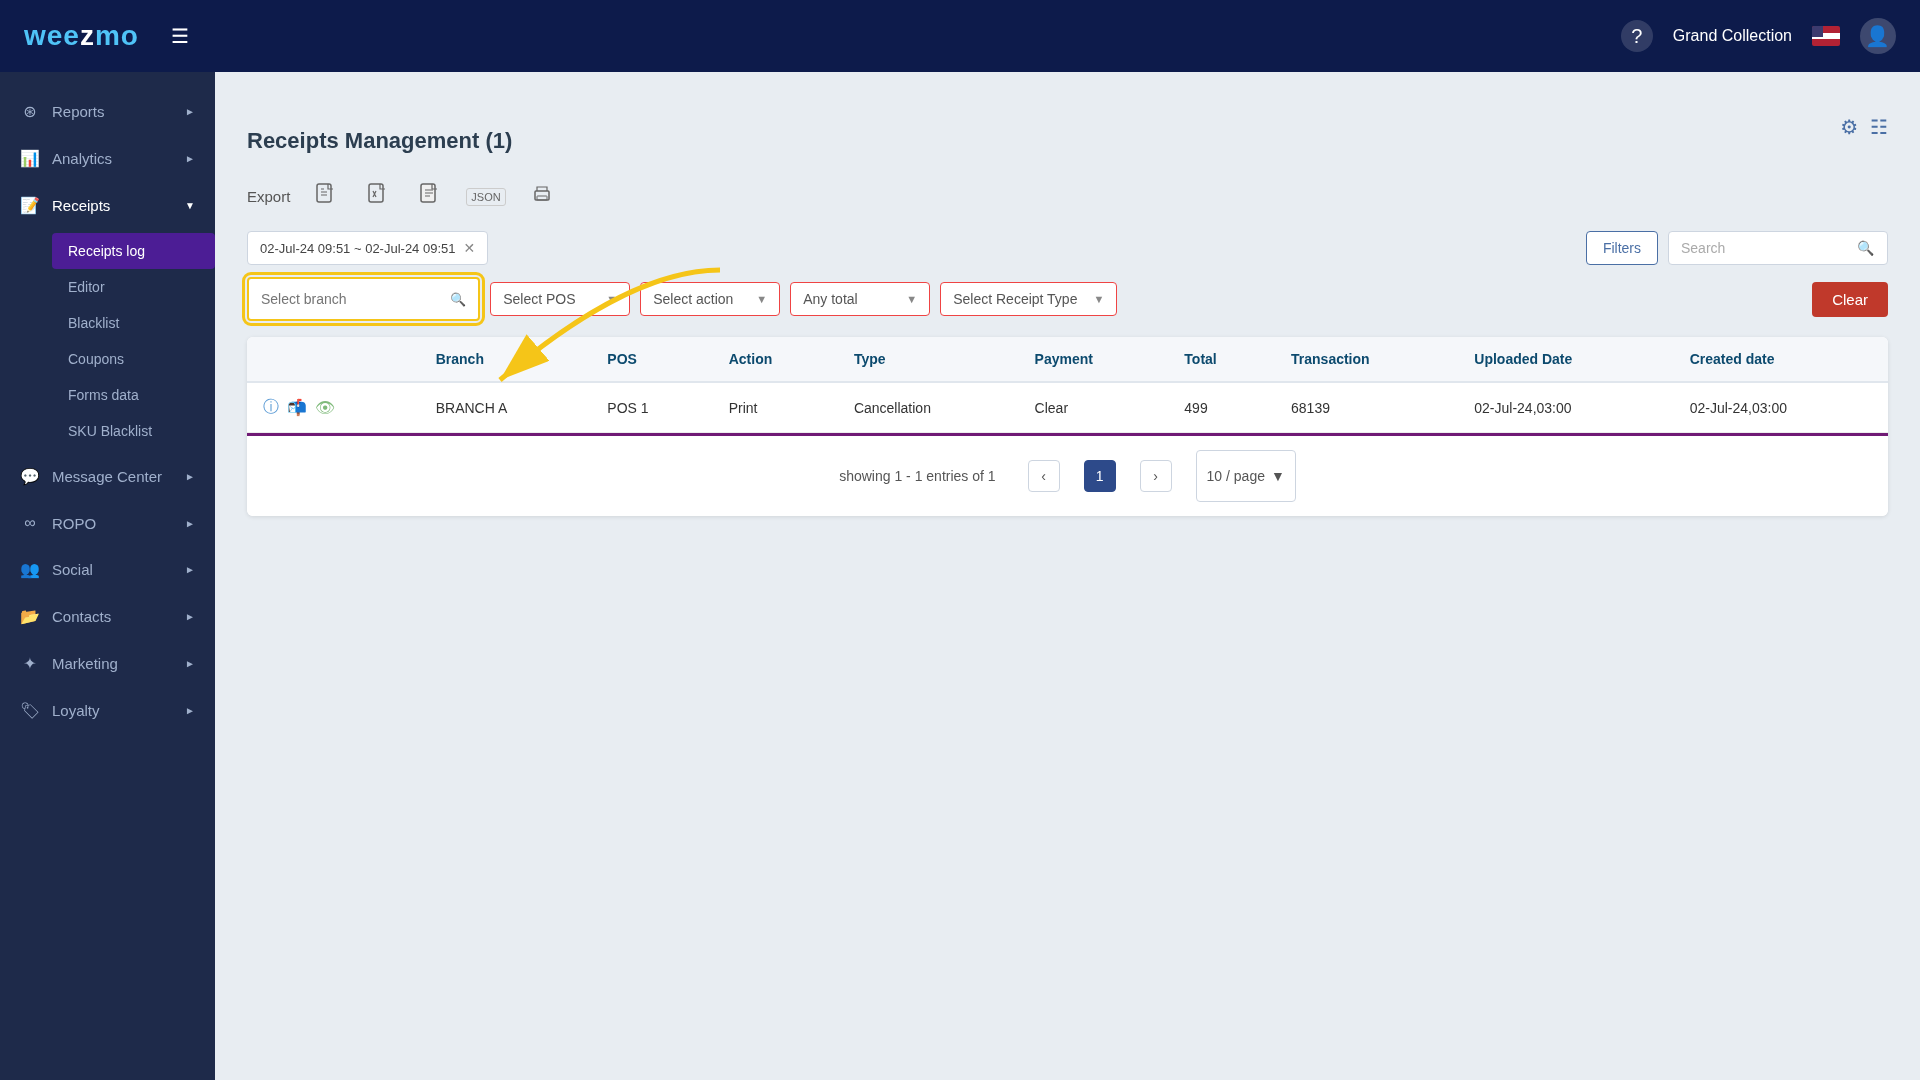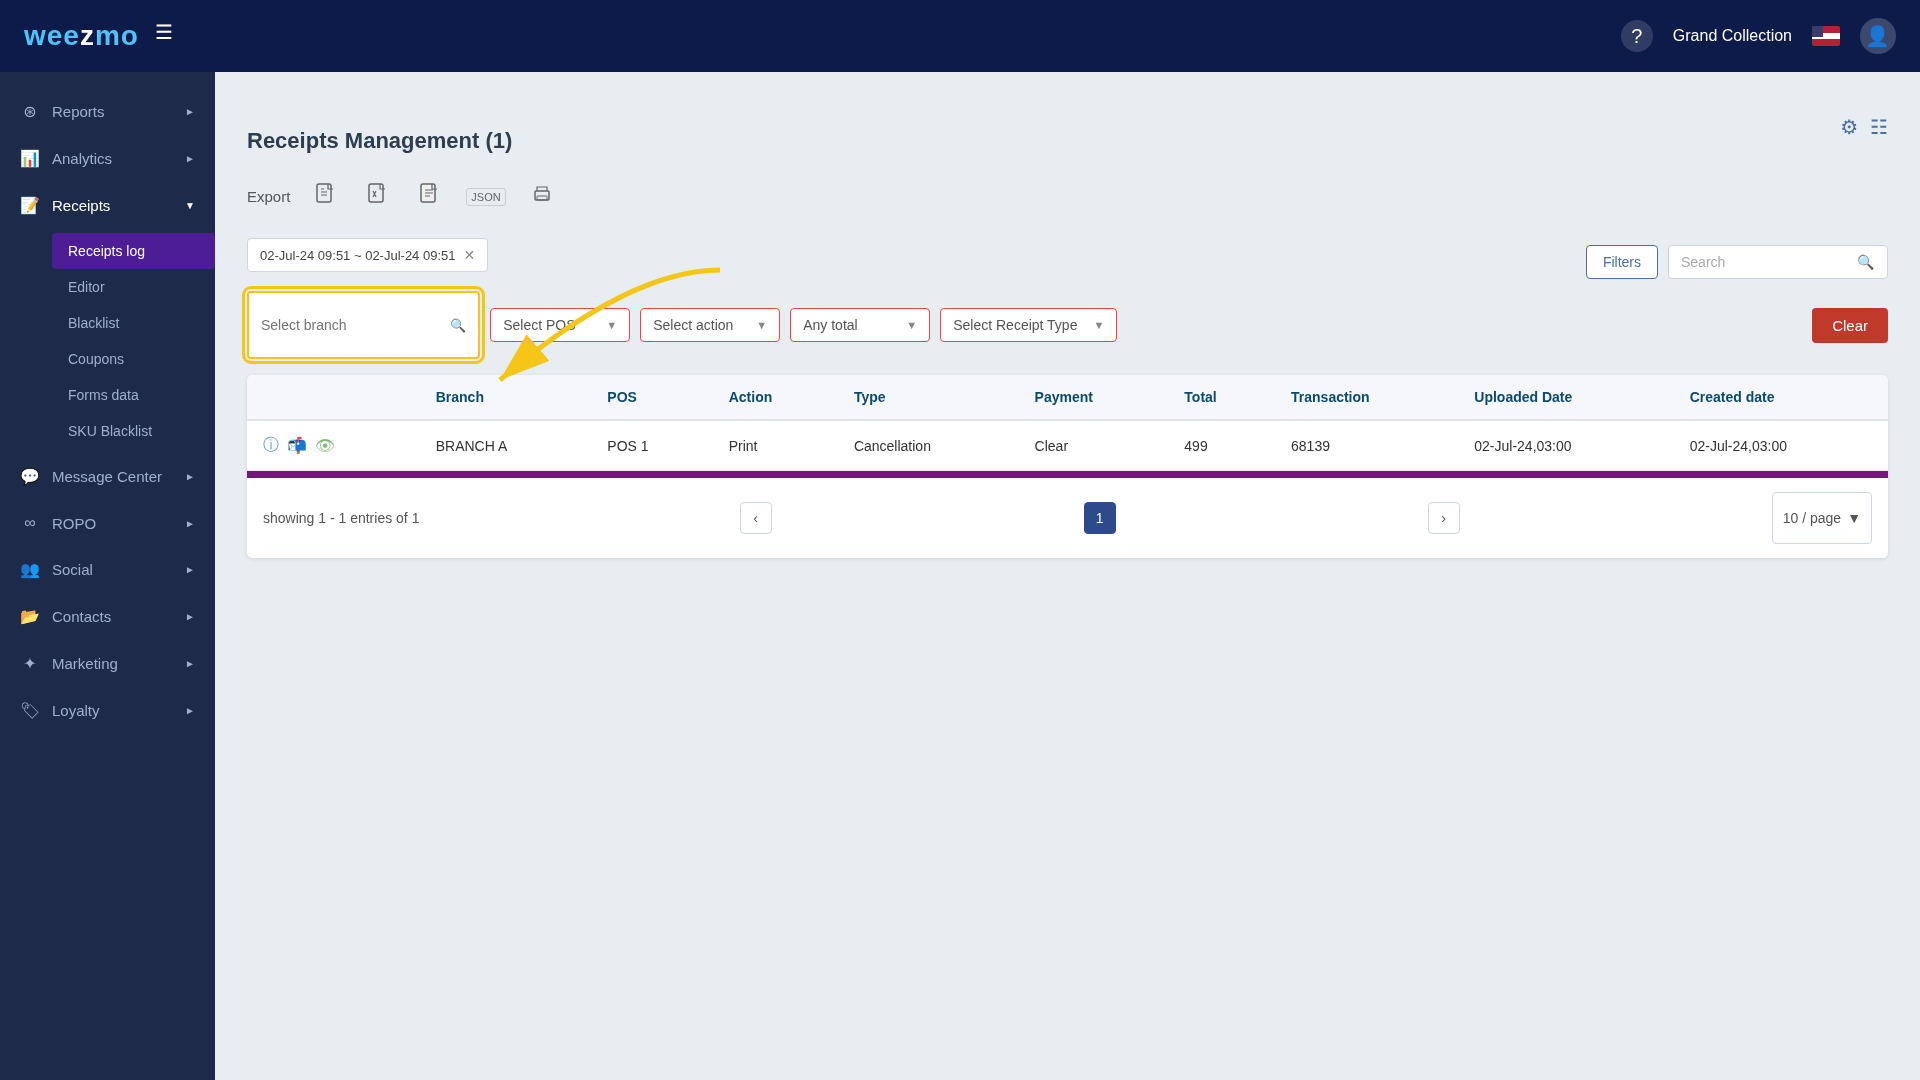--- a/index.html
+++ b/index.html
@@ -10,21 +10,22 @@
       background: #0d1b4b;
       height: 72px;
       display: flex;
       align-items: center;
       padding: 0 24px;
       flex-shrink: 0;
       z-index: 100;
     }
     .topbar-logo {
       display: flex;
-      gap: 4px;
+      align-items: center;
+      gap: 20px;
     }
     .logo-text {
       color: white;
       font-size: 28px;
       font-weight: 700;
       letter-spacing: 1px;
     }
     .logo-text span { color: #4fc3f7; }
     .hamburger-icon {
       color: white;
@@ -246,21 +247,21 @@
       min-width: 140px;
       position: relative;
     }
     .select-dropdown .caret { margin-left: auto; font-size: 11px; color: #888; }
 
     
     .branch-select {
       background: white;
       border: 2px solid #f5c518;
       border-radius: 4px;
-      padding: 24px 12px;
+      padding: 12px 12px;
       font-size: 14px;
       color: #999;
       cursor: pointer;
       display: flex;
       align-items: center;
       gap: 8px;
       min-width: 150px;
       outline: 3px solid #f5c518;
       outline-offset: 2px;
     }
@@ -325,25 +326,25 @@
       cursor: pointer;
     }
     .row-icon.info { color: #5b9bd5; }
     .row-icon.receipt { color: #f0a030; }
     .row-icon.eye { color: #7fba7a; }
 
     
     .pagination-row {
       display: flex;
       align-items: center;
-      justify-content: space-between;
+      justify-content: center;
       padding: 14px 16px;
-      gap: 10px;
-      background: white;
-      border-top: 7px solid #701a75;
+      gap: 24px;
+      background: white;
+      border-top: 3px solid #701a75;
     }
     .pagination-info {
       font-size: 14px;
       color: #555;
       margin-right: 8px;
     }
     .pagination-btn {
       background: white;
       border: 1px solid #cdd5e0;
       border-radius: 4px;
@@ -380,21 +381,20 @@
     .top-filter-left {
       display: flex;
       align-items: center;
       gap: 10px;
     }
 
     .top-filter-right {
       display: flex;
       align-items: center;
       gap: 10px;
-      margin-top: 14px;
     }
 
     
     .arrow-overlay {
       position: fixed;
       top: 260px;
       left: 450px;
       pointer-events: none;
       z-index: 999;
     }

